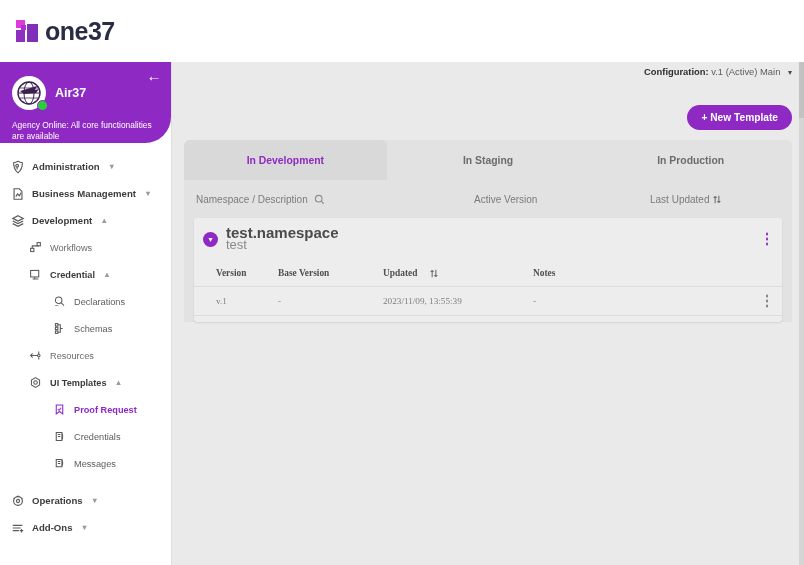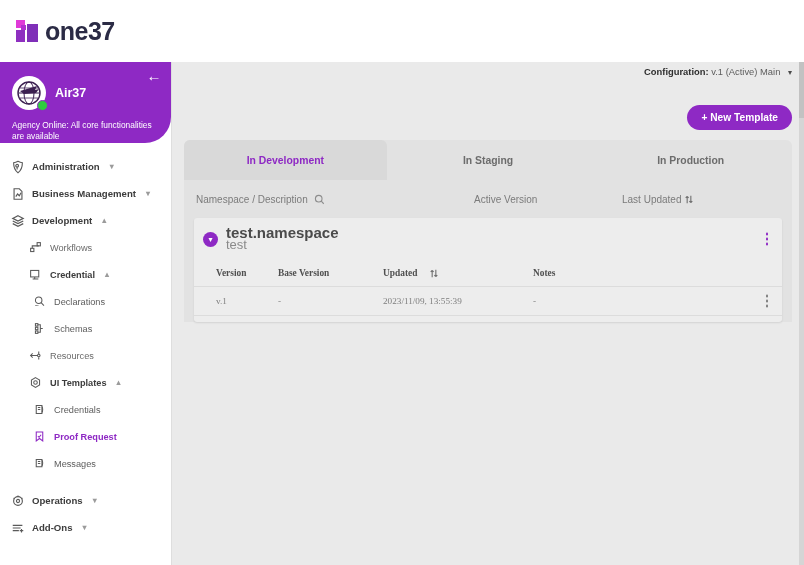--- a/index.html
+++ b/index.html
@@ -67,21 +67,21 @@
   }
 
   .sb-menu { padding-top: 10px; }
   .sb-item {
     display: flex; align-items: center; gap: 7px;
     padding: 6px 8px 6px 10px; cursor: pointer;
     font-size: 9.6px; color: #3c3c3c; font-weight: bold;
     white-space: nowrap;
   }
   .sb-item.lvl2 { padding-left: 28px; font-size: 9.2px; font-weight: bold; }
-  .sb-item.lvl3 { padding-left: 32px; font-size: 9.2px; font-weight: normal; color: #5c5c5c; }
+  .sb-item.lvl3 { padding-left: 52px; font-size: 9.2px; font-weight: normal; color: #5c5c5c; }
   .sb-item.muted { font-weight: normal; color: #6a6a6a; }
   .sb-item.active { color: #8e29c4; font-weight: bold; }
   .sb-item.active .sb-ico svg { stroke: #8e29c4; }
   .sb-ico { width: 15px; height: 15px; flex: 0 0 15px; display:flex; align-items:center; justify-content:center; }
   .sb-ico svg { stroke: #5a5a5a; fill: none; stroke-width: 1.3; }
   .caret { margin-left: 3px; color: #9b9b9b; font-size: 8px; line-height: 1; }
   .sb-gap { height: 10px; }
 
   
   .main {
@@ -119,21 +119,21 @@
     color: #8e29c4; background: #d9d9d9;
     border-top-left-radius: 6px; border-top-right-radius: 6px;
   }
 
   .colhead {
     display: flex; align-items: center; height: 38px;
     padding: 0 12px; font-size: 10px; color: #7b7b7b;
   }
   .ch-ns { width: 278px; display: flex; align-items: center; gap: 6px; }
   .ch-av { width: 148px; }
-  .ch-lu { display: flex; align-items: center; gap: 2px; }
+  .ch-lu { display: flex; align-items: center; gap: 2px; margin-left: 28px; }
   .ico-search { width: 11px; height: 11px; }
   .ico-search svg { stroke: #8d8d8d; fill: none; stroke-width: 1.4; }
   .ico-sort { width: 10px; height: 11px; }
   .ico-sort svg { stroke: #6f6f6f; fill: none; stroke-width: 1.2; }
 
   .group {
     margin: 0 10px 10px 10px; background: #ededed;
     border-radius: 3px; box-shadow: 0 1px 2px rgba(0,0,0,0.10);
   }
   .group-head {
@@ -316,39 +316,39 @@
         <span class="sb-ico">
           <svg viewBox="0 0 16 16" width="13" height="13">
               <path d="M8 2l5 3v6l-5 3-5-3V5z"></path>
               <circle cx="8" cy="8" r="2.2"></circle>
             </svg>
         </span>
         <span>UI Templates</span>
         <span class="caret">▴</span>
       </div>
 
+      <div class="sb-item lvl3 active">
+        <span class="sb-ico">
+          <svg viewBox="0 0 16 16" width="13" height="13">
+              <path d="M4 2.5h8v11l-4-3-4 3z"></path>
+              <path d="M6 7.5l1.5 1.5L10 5.8"></path>
+            </svg>
+        </span>
+        <span>Proof Request</span>
+      </div>
+
       <div class="sb-item lvl3">
         <span class="sb-ico">
           <svg viewBox="0 0 16 16" width="13" height="13">
               <path d="M4 3h7v10H4z"></path>
               <path d="M6 5.5h3M6 8h3"></path>
               <path d="M11 4.5c1.2 1 1.2 6 0 7"></path>
             </svg>
         </span>
         <span>Credentials</span>
-      </div>
-
-      <div class="sb-item lvl3 active">
-        <span class="sb-ico">
-          <svg viewBox="0 0 16 16" width="13" height="13">
-              <path d="M4 2.5h8v11l-4-3-4 3z"></path>
-              <path d="M6 7.5l1.5 1.5L10 5.8"></path>
-            </svg>
-        </span>
-        <span>Proof Request</span>
       </div>
 
       <div class="sb-item lvl3">
         <span class="sb-ico">
           <svg viewBox="0 0 16 16" width="13" height="13">
               <path d="M4 3h7v9H4z"></path>
               <path d="M6 5.5h3M6 8h3"></path>
               <path d="M11 4c1.2 1 1.2 6 0 7"></path>
             </svg>
         </span>

